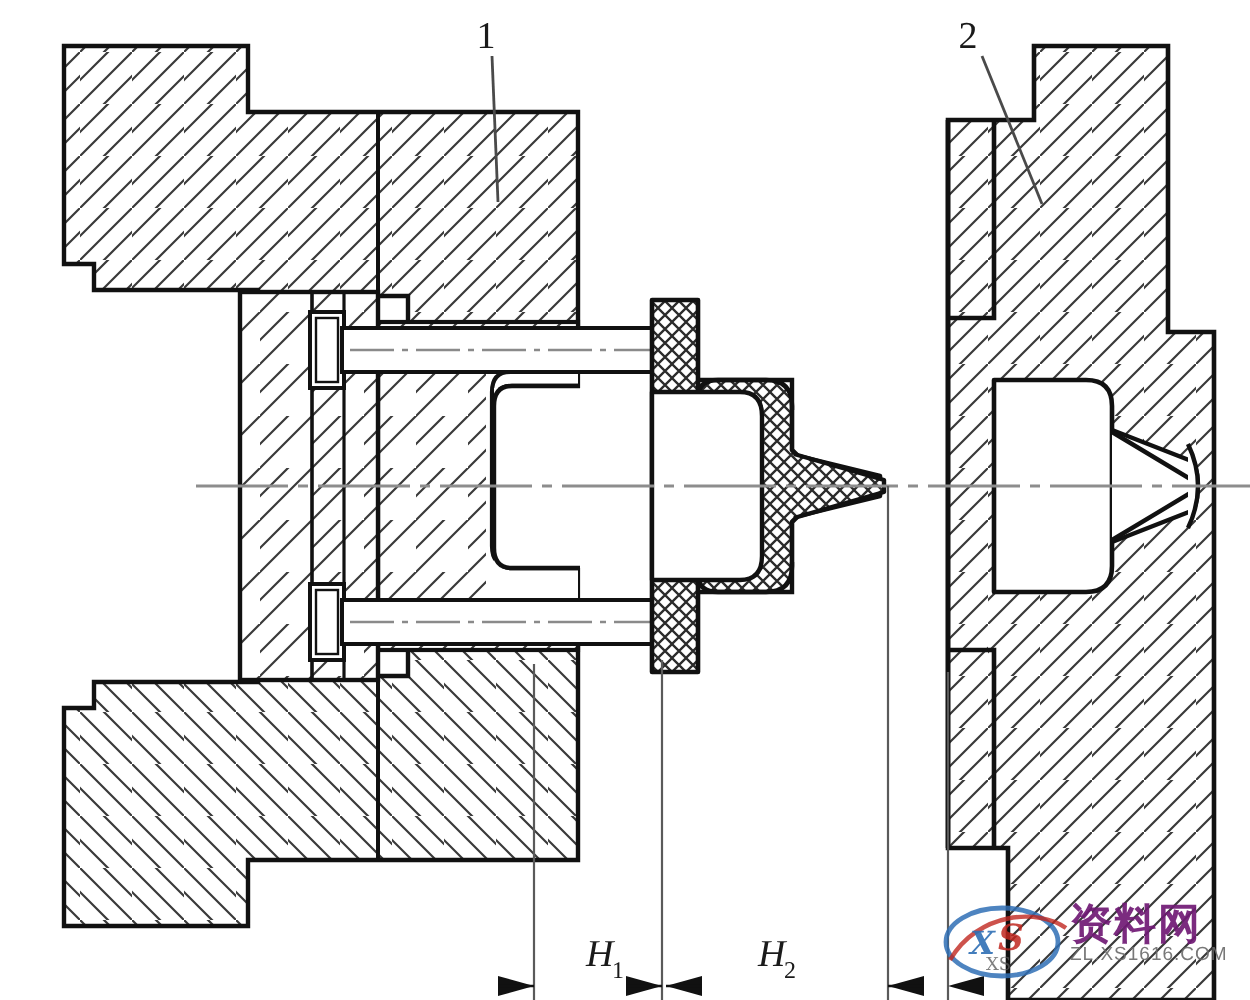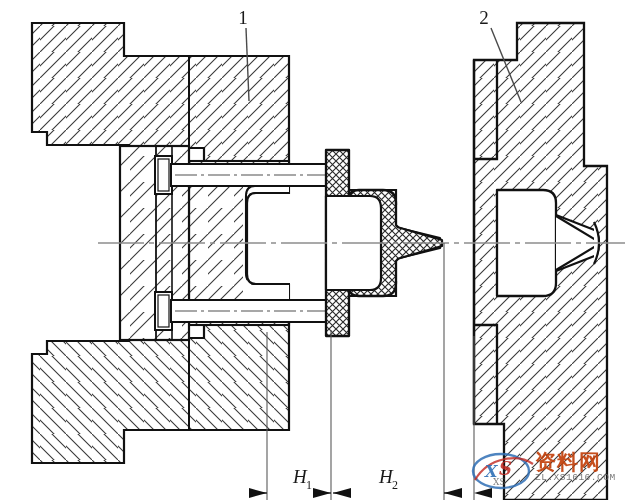--- a/index.html
+++ b/index.html
@@ -4,23 +4,23 @@
 <style>
   html,body{margin:0;padding:0;background:#ffffff;}
   body{width:625px;height:500px;overflow:hidden;
        font-family:"Liberation Serif",serif;}
   #stage{position:relative;width:625px;height:500px;background:#fff;}
   svg.draw{position:absolute;left:0;top:0;width:625px;height:500px;}
   .lbl{font-family:"Liberation Serif",serif;font-style:italic;}
   .num{font-family:"Liberation Serif",serif;font-style:normal;}
   .wm{position:absolute;right:4px;bottom:6px;width:150px;height:46px;}
   .wm-cn{position:absolute;left:64px;top:0px;font-family:"DejaVu Sans",sans-serif;
-         font-size:21px;font-weight:bold;color:#c2410c;letter-spacing:1px;
+         font-size:21px;font-weight:bold;color:#701a75;letter-spacing:1px;
          opacity:.92;}
-  .wm-url{position:absolute;left:64px;top:24px;font-family:Liberation Mono, monospace;
+  .wm-url{position:absolute;left:64px;top:24px;font-family:Liberation Sans, sans-serif;
           font-size:9.5px;color:#6a6a6a;letter-spacing:.5px;opacity:.9;}
   .wm-xs{position:absolute;left:0px;top:2px;width:66px;height:42px;}
 </style>
 </head>
 <body>
 
 <div id="stage">
 
   <svg class="draw" viewBox="0 0 625 500">
     <defs>

